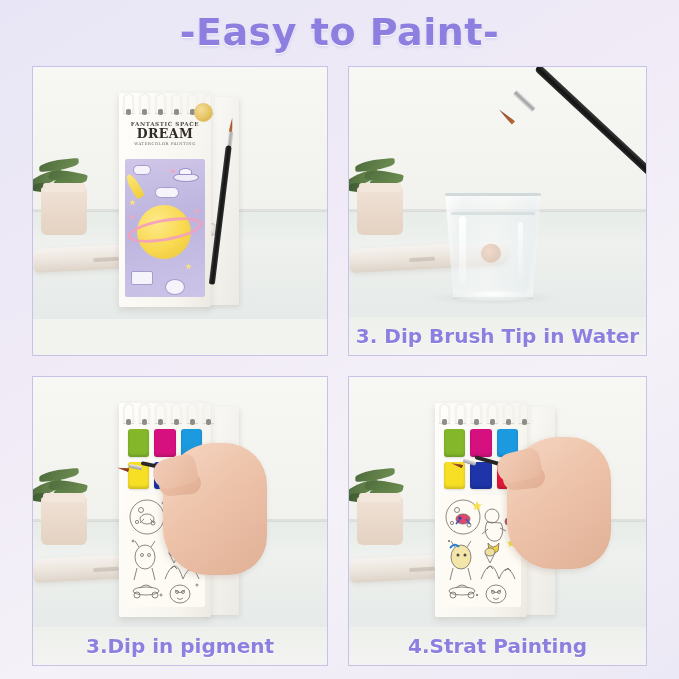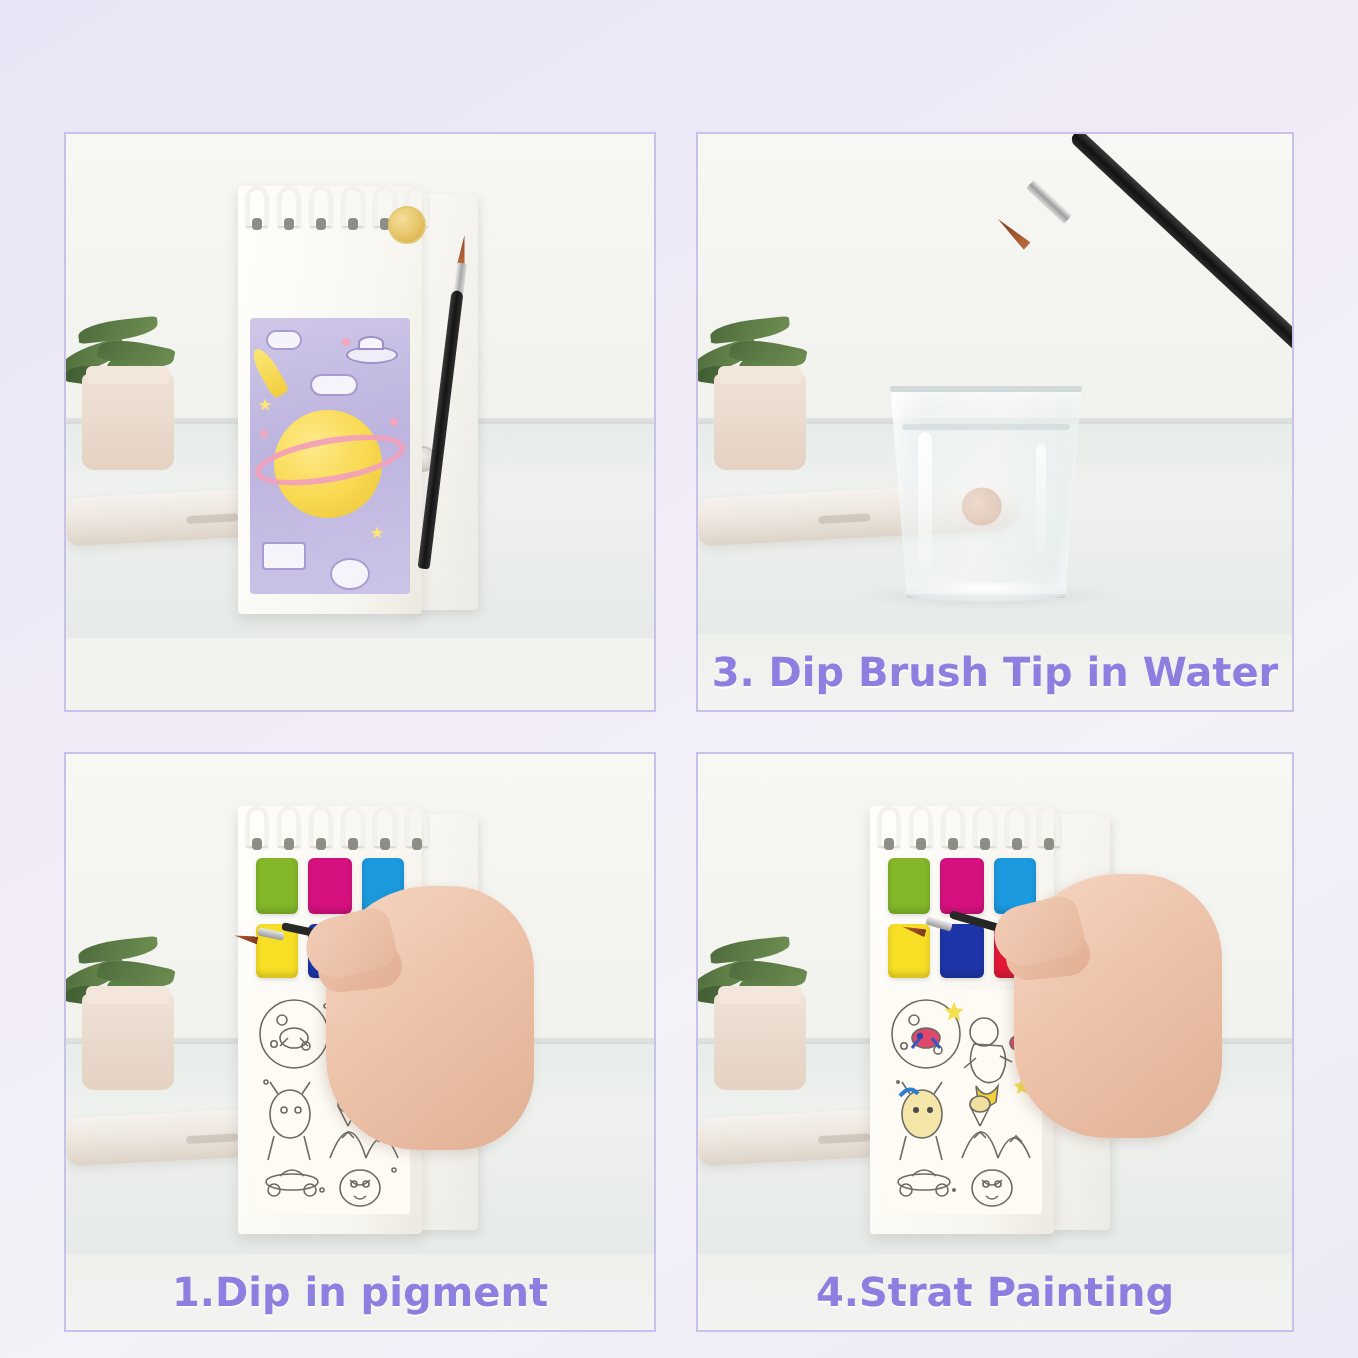--- a/index.html
+++ b/index.html
@@ -455,20 +455,21 @@
     position: absolute; left: 78px; top: 224px; width: 132px; height: 14px;
     background: radial-gradient(ellipse at 50% 50%, rgba(175,186,186,0.35), rgba(175,186,186,0) 70%);
     border-radius: 50%;
   }
 </style>
 </head>
 <body>
 
 <div class="page">
 
+  <div class="title" style="color: rgb(141, 127, 224);">-Easy to Paint-</div>
 
   <div class="panel" id="panel-1" style="border-color: rgb(201, 194, 232);">
     <div class="photo">
       <div class="scene-bg">
         <div class="wall"></div>
         <div class="table-top"></div>
         <div class="table-edge"></div>
       </div>
 
       <div class="plant">
@@ -499,20 +500,25 @@
             <div class="coil" style="left:66px"></div>
             <div class="coil" style="left:82px"></div>
             <div class="coil-pin" style="left:5px"></div>
             <div class="coil-pin" style="left:21px"></div>
             <div class="coil-pin" style="left:37px"></div>
             <div class="coil-pin" style="left:53px"></div>
             <div class="coil-pin" style="left:69px"></div>
             <div class="coil-pin" style="left:85px"></div>
           </div>
 
+          <div class="cover-title-area">
+            <div class="cv-small">FANTASTIC SPACE</div>
+            <div class="cv-big">DREAM</div>
+            <div class="cv-tiny">WATERCOLOR PAINTING</div>
+          </div>
           <div class="cv-seal"></div>
 
           <div class="cover-art">
             <div class="rocket"></div>
             <div class="ufo"></div>
             <div class="ufo-dome"></div>
             <div class="cloud-b" style="left:30px;top:28px;width:24px;height:11px"></div>
             <div class="cloud-b" style="left:8px;top:6px;width:18px;height:10px"></div>
             <div class="planet"></div>
             <div class="planet-ring"></div>
@@ -676,21 +682,21 @@
 
       <div class="hand" style="left:122px; top:52px;">
         <div class="brush-tip" style="left:-38px; top:38px; transform:rotate(12deg);"></div>
         <div class="brush-ferrule" style="left:-26px; top:36px; transform:rotate(12deg);"></div>
         <div class="brush-in-hand" style="left:-14px; top:32px; transform:rotate(12deg);"></div>
         <div class="palm"></div>
         <div class="finger-idx"></div>
         <div class="thumb"></div>
       </div>
     </div>
-    <div class="caption" style="color: rgb(141, 127, 224);">1.Dip in pigment</div>
+    <div class="caption" style="color: rgb(141, 127, 224);">3.Dip in pigment</div>
   </div>
 
   <div class="panel" id="panel-4" style="border-color: rgb(201, 194, 232); padding-left: 20px;">
     <div class="photo">
       <div class="scene-bg">
         <div class="wall"></div>
         <div class="table-top"></div>
         <div class="table-edge"></div>
       </div>
 

